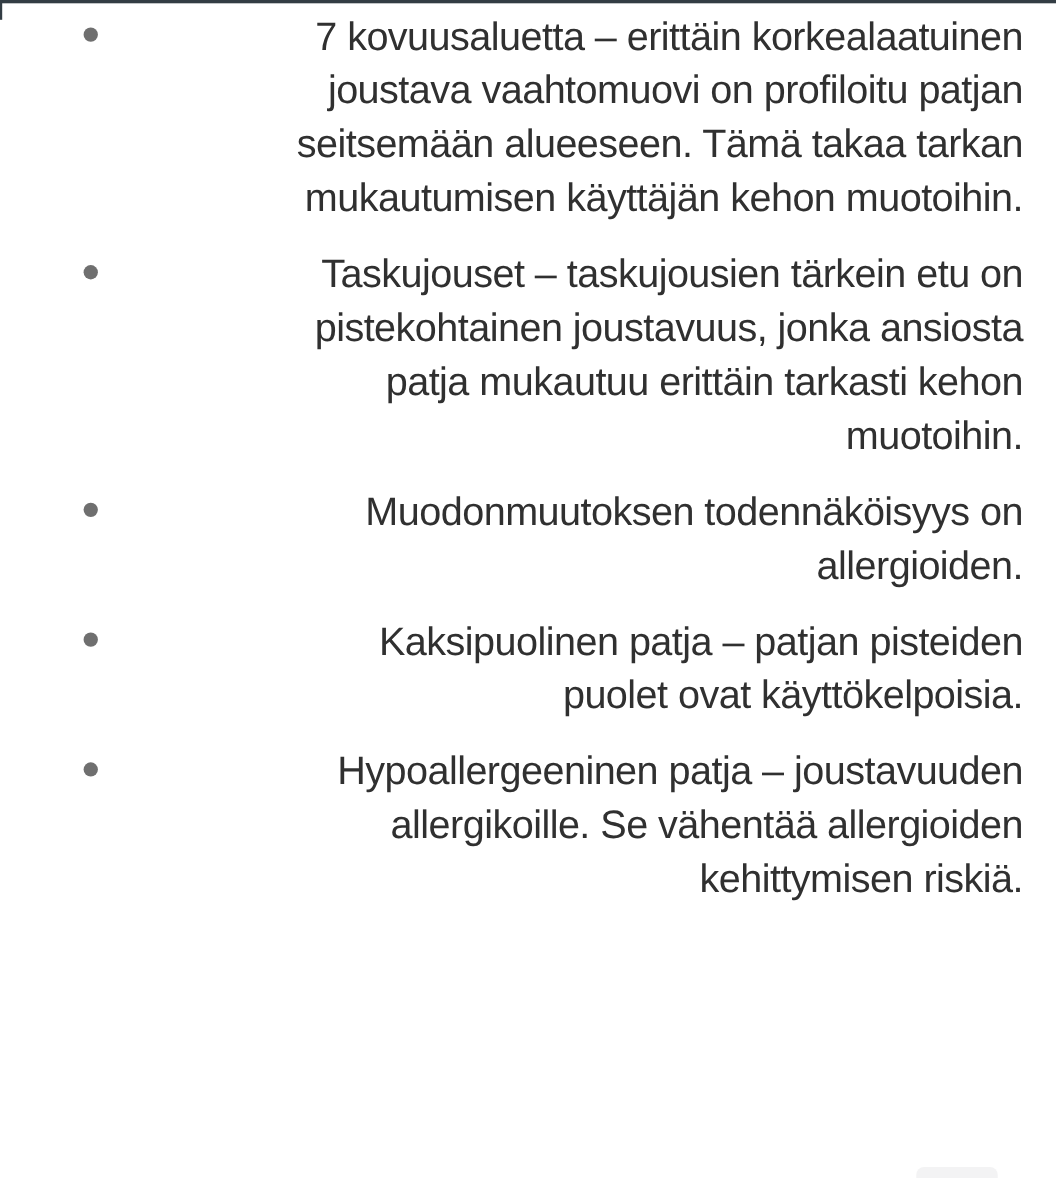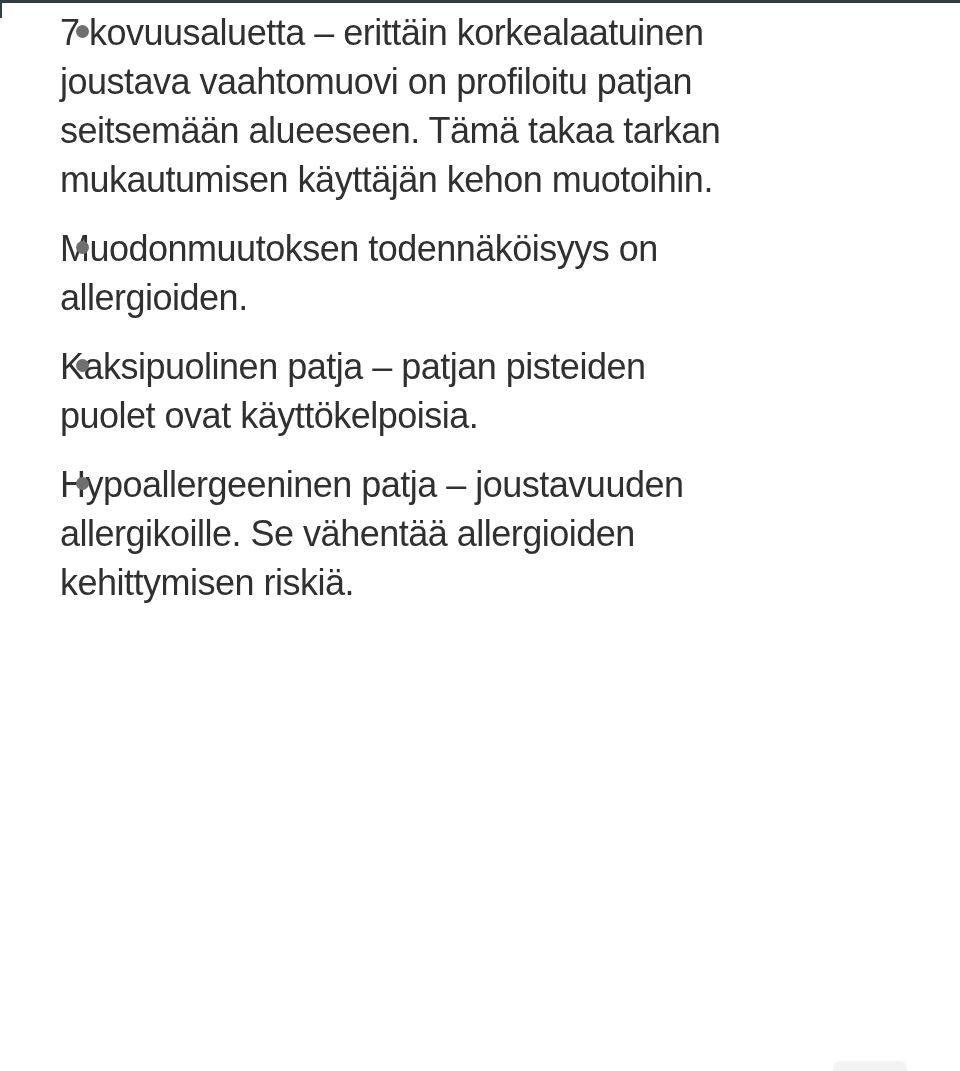--- a/index.html
+++ b/index.html
@@ -35,20 +35,21 @@
   ul.feature-list {
     list-style: none;
     padding-top: 5px;
   }
   ul.feature-list li {
     position: relative;
     padding-left: 60px;
     padding-right: 30px;
     margin-bottom: 20px;
     min-height: 49px;
+    text-align: right;
   }
   .bullet {
     position: absolute;
     left: 76px;
     top: 17px;
     width: 13px;
     height: 13px;
     border-radius: 50%;
     background: #6f6f6f;
   }
@@ -79,20 +80,27 @@
   <ul class="feature-list">
     <li>
       <span class="bullet"></span>
       <div class="item-text">7 kovuusaluetta – erittäin korkealaatuinen
 joustava vaahtomuovi on profiloitu patjan
 seitsemään alueeseen. Tämä takaa tarkan
 mukautumisen käyttäjän kehon muotoihin.</div>
     </li>
     <li>
       <span class="bullet"></span>
+      <div class="item-text">Taskujouset – taskujousien tärkein etu on
+pistekohtainen joustavuus, jonka ansiosta
+patja mukautuu erittäin tarkasti kehon
+muotoihin.</div>
+    </li>
+    <li>
+      <span class="bullet"></span>
       <div class="item-text">Muodonmuutoksen todennäköisyys on
 allergioiden.</div>
     </li>
     <li>
       <span class="bullet"></span>
       <div class="item-text">Kaksipuolinen patja – patjan pisteiden
 puolet ovat käyttökelpoisia.</div>
     </li>
     <li>
       <span class="bullet"></span>

